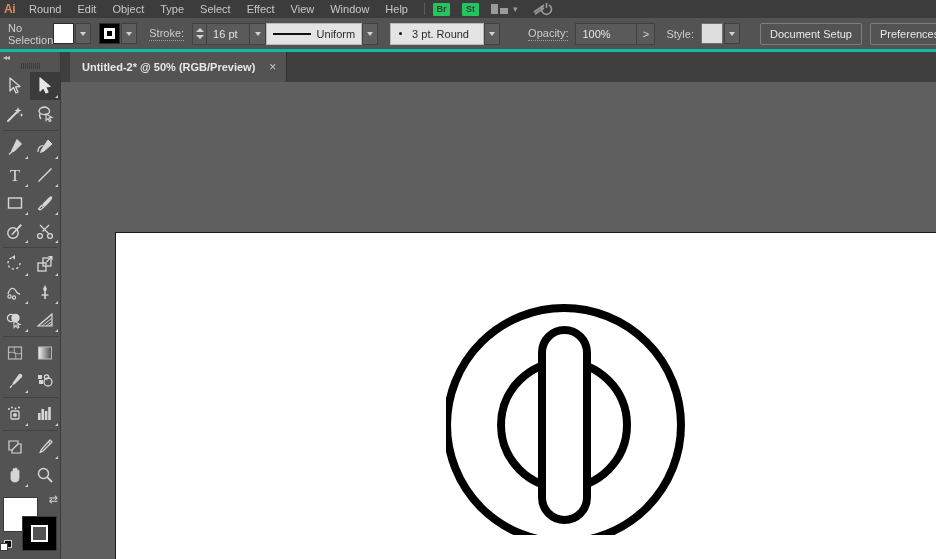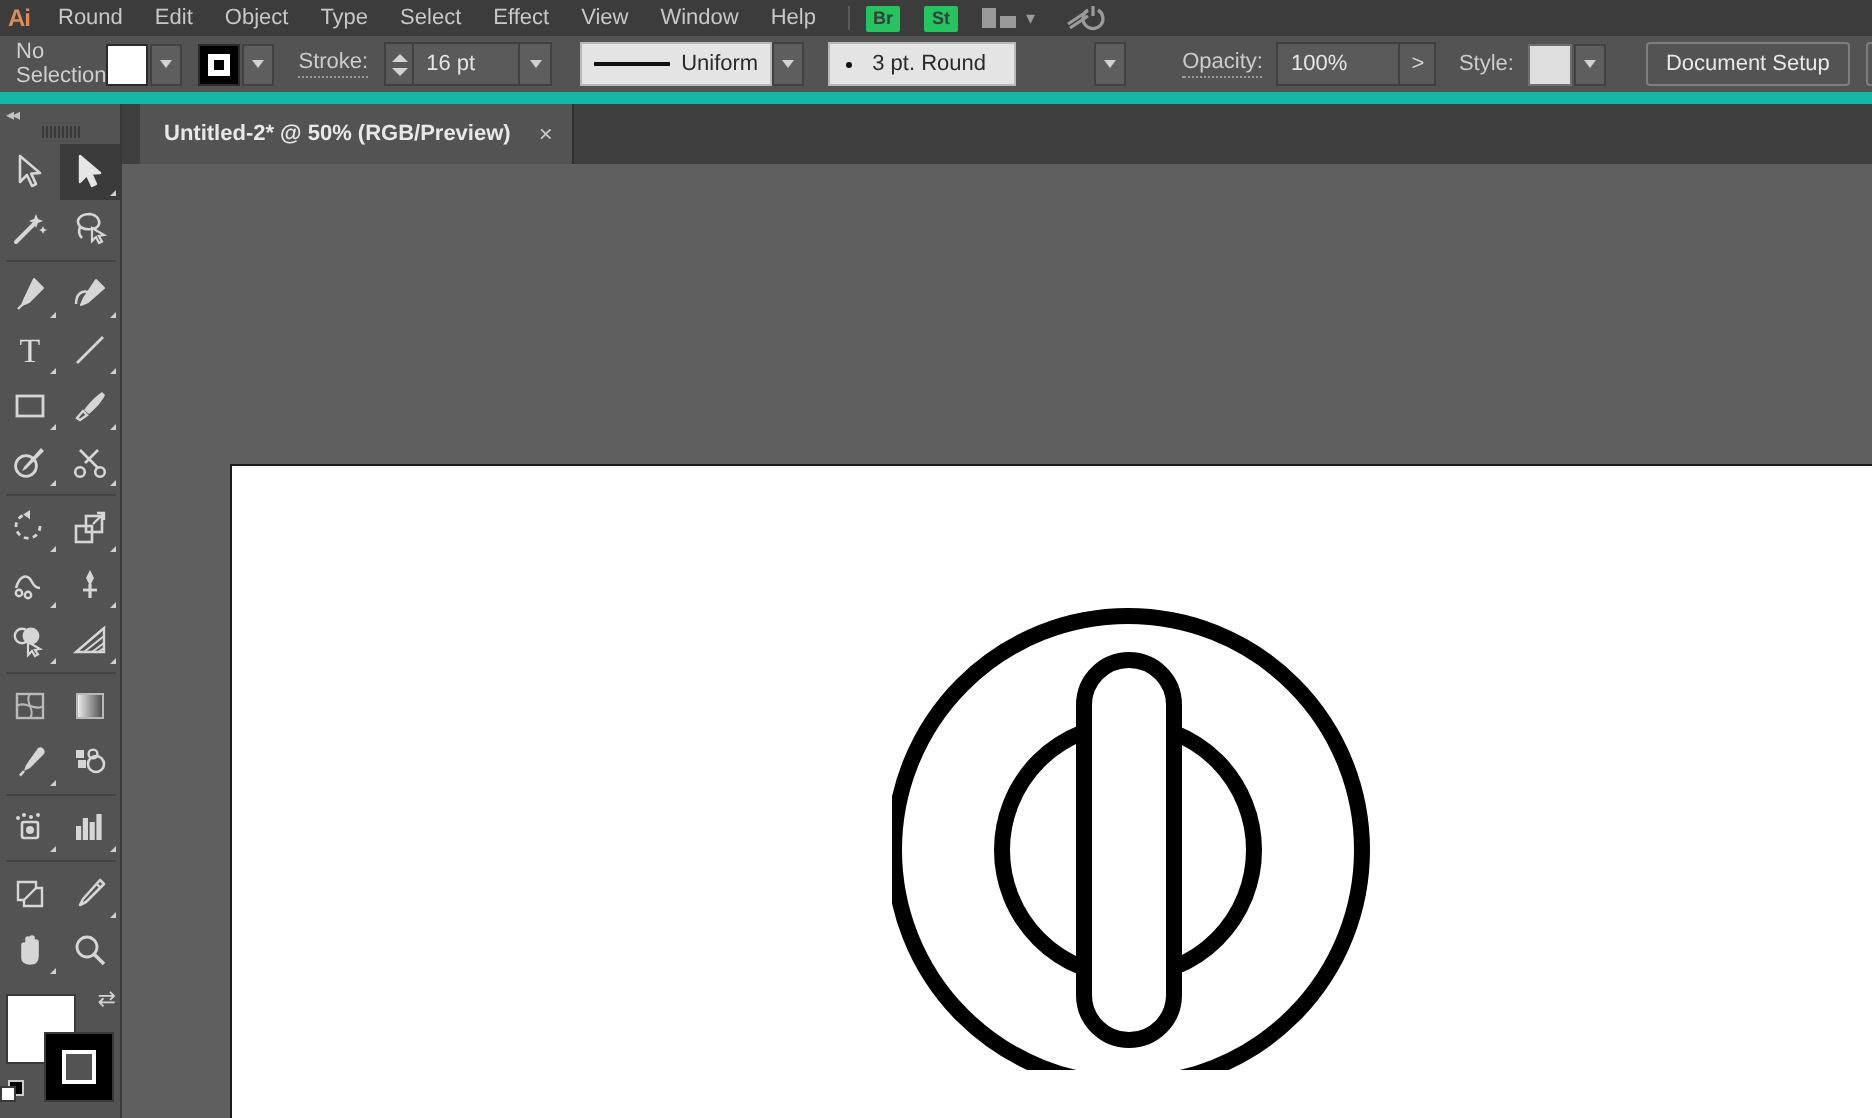--- a/index.html
+++ b/index.html
@@ -42,21 +42,21 @@
   }
   .mb-arrange i:nth-child(1){ left:0; top:0; width:7px; height:10px; }
   .mb-arrange i:nth-child(2){ left:9px; top:4px; width:8px; height:6px; }
   .mb-chevron { color:#9a9a9a; font-size:9px; margin-right:14px; }
   .mb-cc { width:26px; height:14px; position:relative; }
 
   
   .controlbar {
     position: absolute; left: 0; top: 18px; width: 936px; height: 34px;
     background: #535353;
-    border-bottom: 6px solid #14b8a6;
+    border-bottom: 3px solid #14b8a6;
     display: flex; align-items: center; padding-left: 8px;
   }
   .cb-label {
     color: #cccccc; font-size: 11px; white-space: nowrap;
   }
   .cb-label.dotted {
     border-bottom: 1px dotted #9d9d9d; padding-bottom: 1px;
   }
   .sel-status { color:#cfcfcf; font-size:11px; width:70px; }
 
@@ -265,37 +265,37 @@
       </div>
     </div>
 
     <div class="cb-label dotted" style="margin-left:12px;">Stroke:</div>
 
     <div style="display:flex;align-items:center;margin-left:8px;">
       <div class="stepper">
         <span class="up"></span>
         <span class="dn"></span>
       </div>
-      <div class="field-dark" style="width:54px;">16 pt</div>
+      <div class="field-dark" style="width:44px;">16 pt</div>
       <div class="drop-btn" style="height:22px;margin-left:0;border-left:none;">
         <span class="chev"></span>
       </div>
     </div>
 
-    <div style="display:flex;align-items:center;margin-left:14px;">
+    <div style="display:flex;align-items:center;margin-left:0;">
       <div class="field-light" style="width:96px;justify-content:flex-end;">
         <span class="stroke-preview"></span>
         <span>Uniform</span>
       </div>
       <div class="drop-btn" style="height:22px;margin-left:0;">
         <span class="chev"></span>
       </div>
     </div>
 
-    <div style="display:flex;align-items:center;margin-left:12px;gap:39px;">
+    <div style="display:flex;align-items:center;margin-left:12px;">
       <div class="field-light" style="width:94px;">
         <span class="dot-preview"></span>
         <span>3 pt. Round</span>
       </div>
       <div class="drop-btn" style="height:22px;margin-left:0;">
         <span class="chev"></span>
       </div>
     </div>
 
     <div class="cb-label dotted" style="margin-left:28px;">Opacity:</div>

